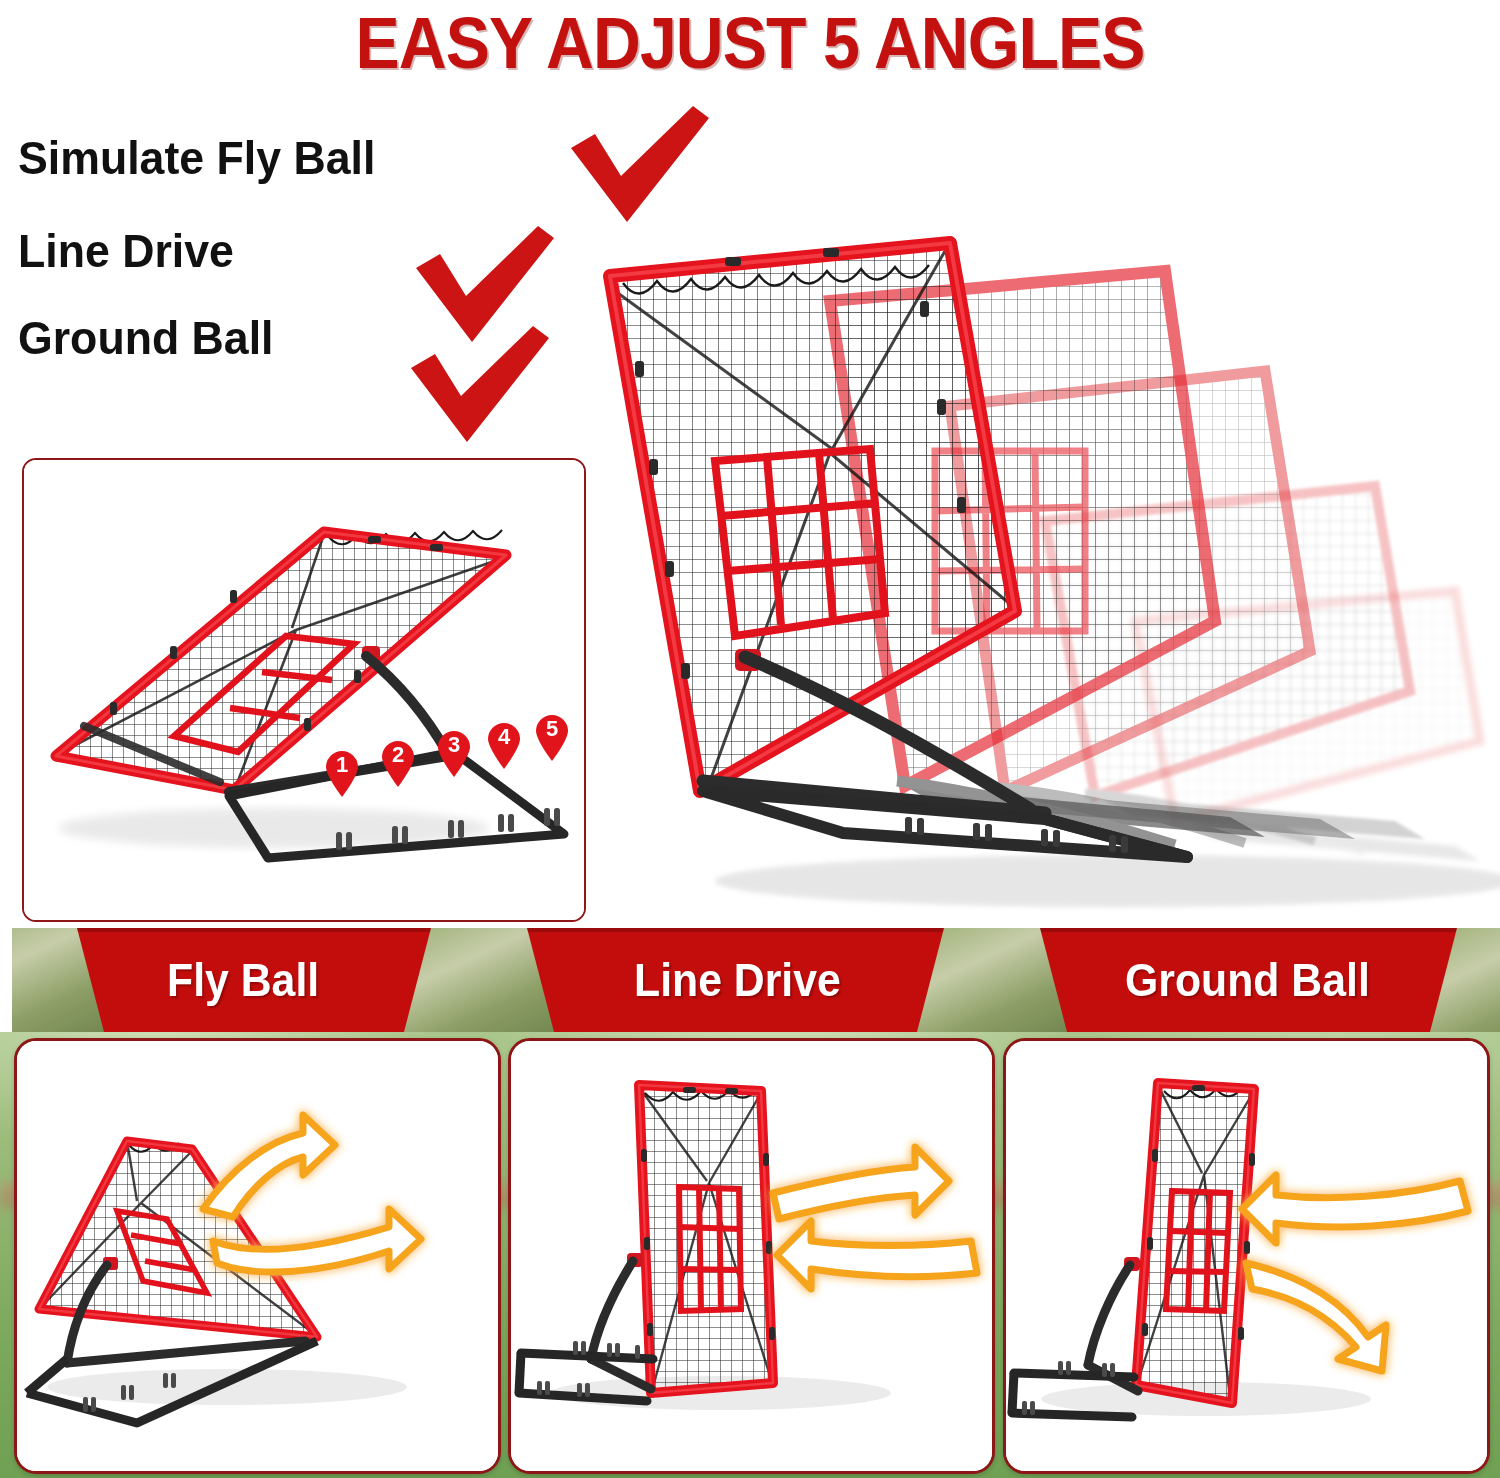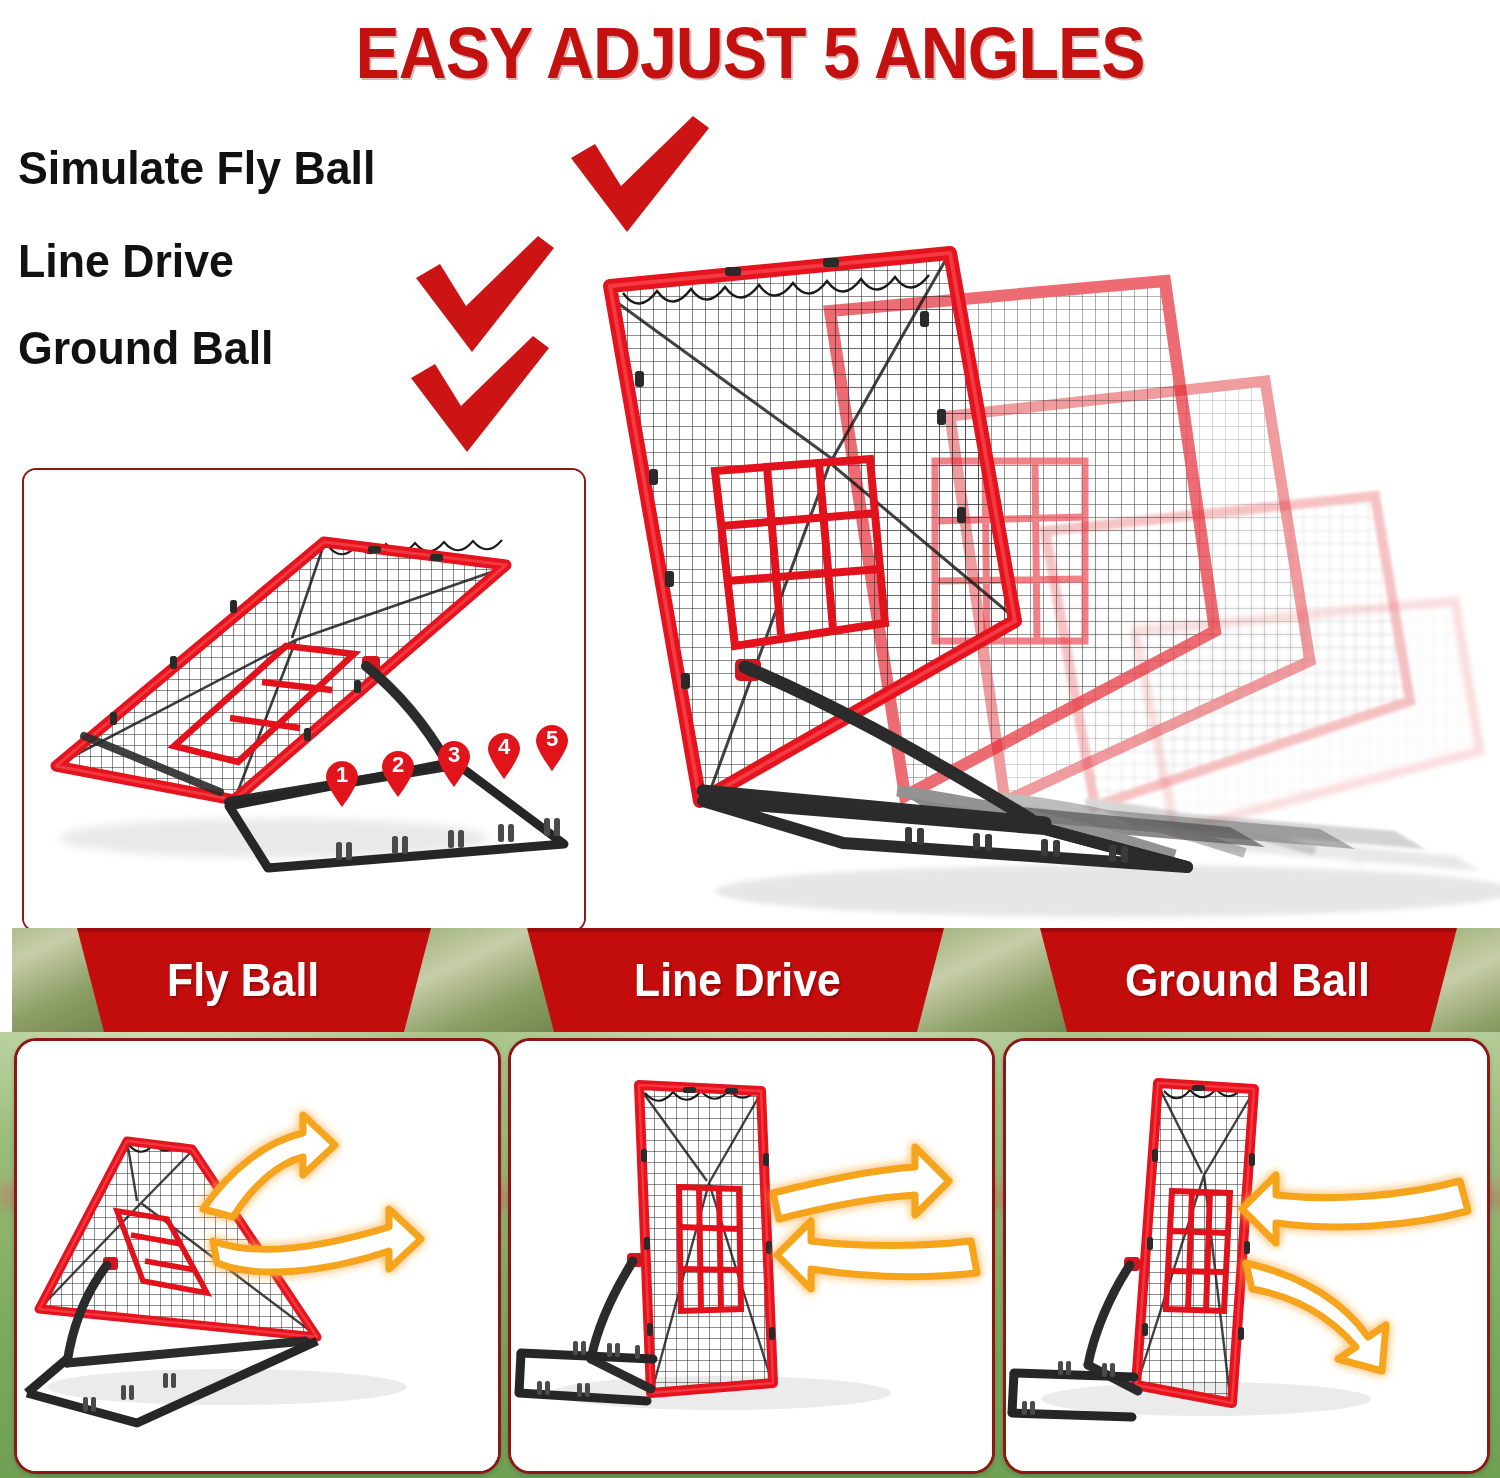--- a/index.html
+++ b/index.html
@@ -4,21 +4,21 @@
 <style>
   html,body{margin:0;padding:0;}
   body{
     width:1500px;height:1478px;
     font-family:"Liberation Sans","DejaVu Sans",sans-serif;
     background:#ffffff;overflow:hidden;position:relative;
   }
   .stage{position:relative;width:1500px;height:1478px;overflow:hidden;}
 
   
-  .top-section{position:absolute;left:0;top:16px;width:1277px;height:928px;background:#fff;}
+  .top-section{position:absolute;left:0;top:6px;width:1277px;height:928px;background:#fff;}
 
   .headline{
     position:absolute;left:0;top:-4px;width:1500px;text-align:center;
     font-size:72px;font-weight:bold;letter-spacing:-1px;
     color:#C3110F;
     font-family:"Liberation Sans Narrow","Liberation Sans",sans-serif;
     transform:scaleX(0.92);transform-origin:50% 0;
     text-shadow:2px 2px 0 rgba(120,10,10,.30);
     white-space:nowrap;
   }

